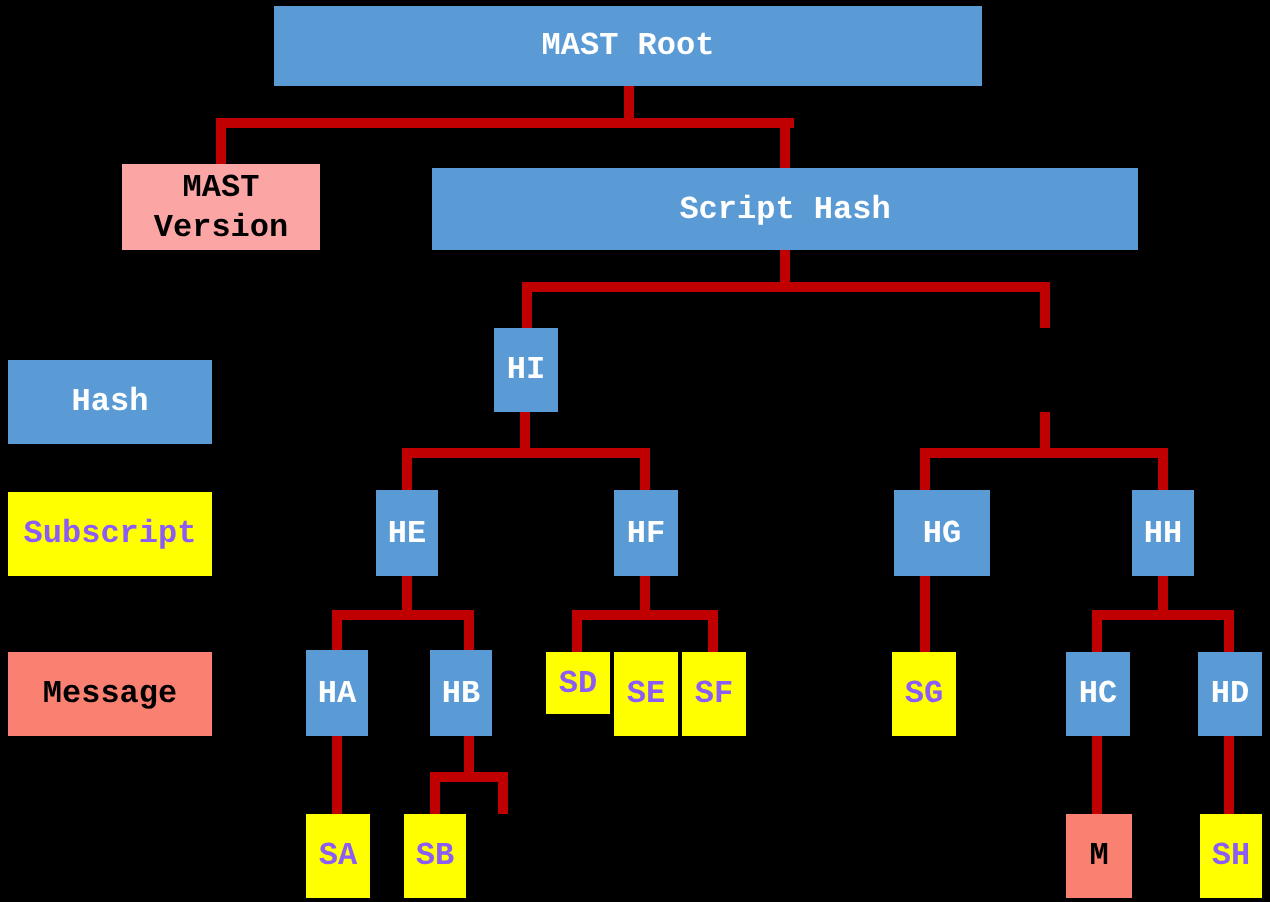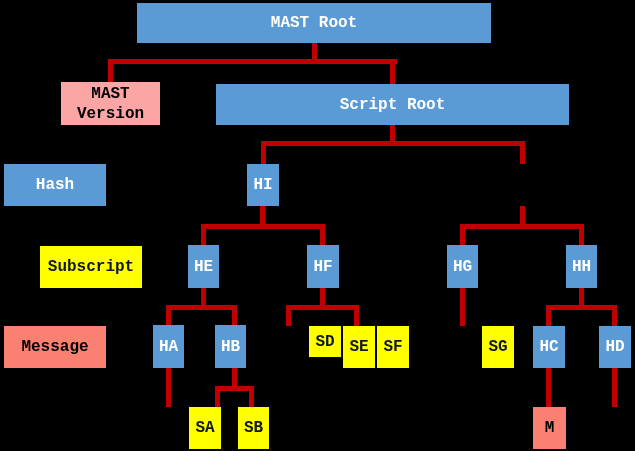--- a/index.html
+++ b/index.html
@@ -16,21 +16,21 @@
     align-items:center;
     justify-content:center;
     text-align:center;
     font-weight:bold;
     font-size:16px;
     line-height:20px;
     white-space:pre-line;
     z-index:2;
   }
   .blue{background:#5B9BD5;color:#FFFFFF;}
-  .yellow{background:#FFFF00;color:#0f172a;margin-left:36px;}
+  .yellow{background:#FFFF00;color:#8b5cf6;}
   .salmon{background:#FA8072;color:#000000;}
   .peach{background:#fca5a5;color:#000000;}
   .conn{
     position:absolute;
     background:#C00000;
     z-index:1;
   }
 </style>
 </head>
 <body>
@@ -80,29 +80,29 @@
   <div class="conn" style="left:215px;top:386px;width:39px;height:5px"></div>
   <div class="conn" style="left:215px;top:386px;width:5px;height:21px"></div>
   <div class="conn" style="left:249px;top:386px;width:5px;height:21px"></div>
 
   <div class="conn" style="left:546px;top:368px;width:5px;height:39px"></div>
   <div class="conn" style="left:612px;top:368px;width:5px;height:39px"></div>
 
   <div class="node blue" style="left:137px;top:3px;width:354px;height:40px">MAST Root</div>
   <div class="node peach" style="left:61px;top:82px;width:99px;height:43px">MAST
 Version</div>
-  <div class="node blue" style="left:216px;top:84px;width:353px;height:41px">Script Root</div>
+  <div class="node blue" style="left:216px;top:84px;width:353px;height:41px">Script Hash</div>
 
-  <div class="node blue" style="left:4px;top:164px;width:102px;height:42px">Hash</div>
+  <div class="node blue" style="left:4px;top:180px;width:102px;height:42px">Hash</div>
   <div class="node blue" style="left:247px;top:164px;width:32px;height:42px">HI</div>
 
   <div class="node yellow" style="left:4px;top:246px;width:102px;height:42px">Subscript</div>
   <div class="node blue" style="left:188px;top:245px;width:31px;height:43px">HE</div>
   <div class="node blue" style="left:307px;top:245px;width:32px;height:43px">HF</div>
-  <div class="node blue" style="left:447px;top:245px;width:31px;height:43px">HG</div>
+  <div class="node blue" style="left:447px;top:245px;width:48px;height:43px">HG</div>
   <div class="node blue" style="left:566px;top:245px;width:31px;height:43px">HH</div>
 
   <div class="node blue" style="left:153px;top:325px;width:31px;height:43px">HA</div>
   <div class="node salmon" style="left:4px;top:326px;width:102px;height:42px">Message</div>
   <div class="node blue" style="left:215px;top:325px;width:31px;height:43px">HB</div>
   <div class="node yellow" style="left:273px;top:326px;width:32px;height:31px">SD</div>
   <div class="node yellow" style="left:307px;top:326px;width:32px;height:42px">SE</div>
   <div class="node yellow" style="left:341px;top:326px;width:32px;height:42px">SF</div>
   <div class="node yellow" style="left:446px;top:326px;width:32px;height:42px">SG</div>
   <div class="node blue" style="left:533px;top:326px;width:32px;height:42px">HC</div>

